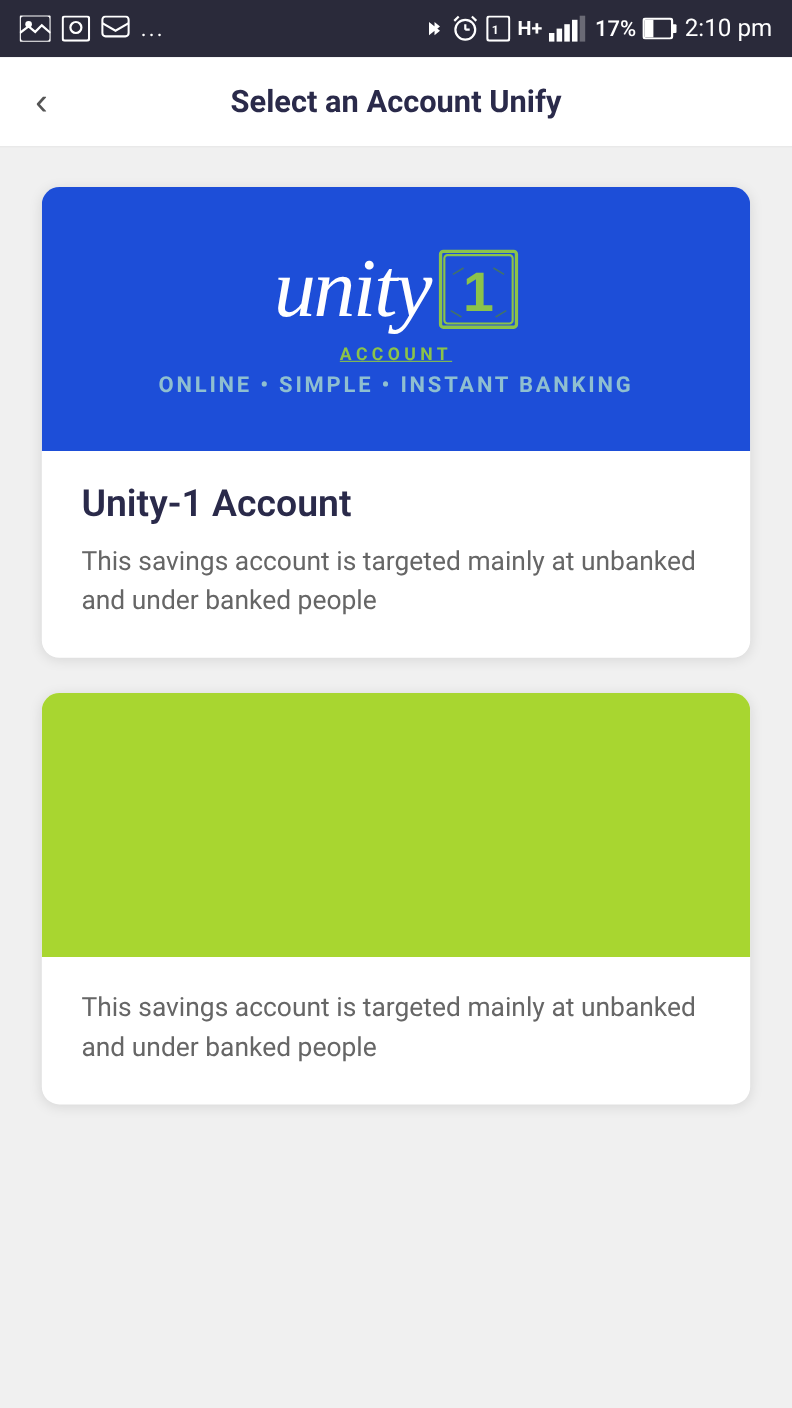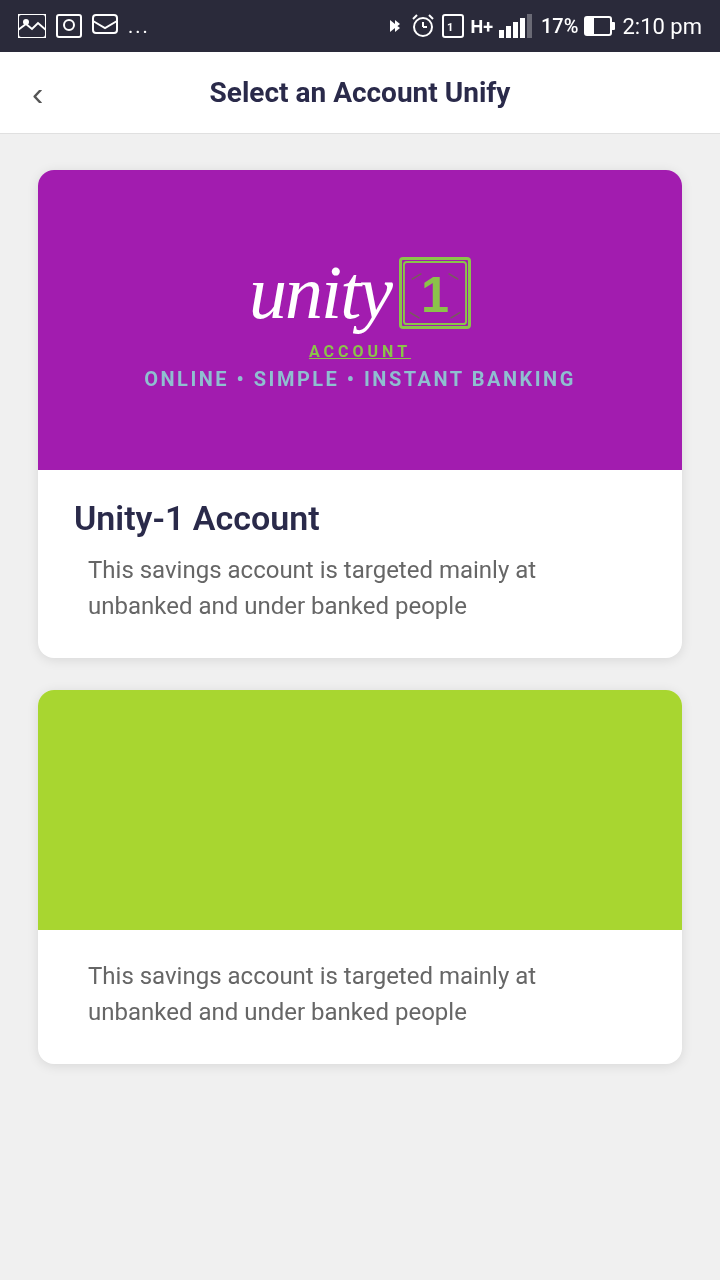--- a/index.html
+++ b/index.html
@@ -86,22 +86,22 @@
     .account-card {
       background: #fff;
       border-radius: 16px;
       overflow: hidden;
       box-shadow: 0 2px 12px rgba(0,0,0,0.10);
       cursor: pointer;
     }
 
     
     .unity1-header {
-      background: #a21caf;
-      height: 300px;
+      background: #1d4ed8;
+      height: 240px;
       display: flex;
       flex-direction: column;
       align-items: center;
       justify-content: center;
       gap: 14px;
     }
 
     
     .unify-header {
       background: #a8d630;
@@ -118,21 +118,20 @@
     .card-title {
       font-size: 34px;
       font-weight: 600;
       color: #2a2a4a;
       margin-bottom: 14px;
     }
     .card-desc {
       font-size: 24px;
       color: #666;
       line-height: 1.5;
-      margin-left: 14px;
     }
 
     
     .logo-wrapper {
       display: flex;
       flex-direction: column;
       align-items: center;
       gap: 6px;
     }
     .logo-row {

